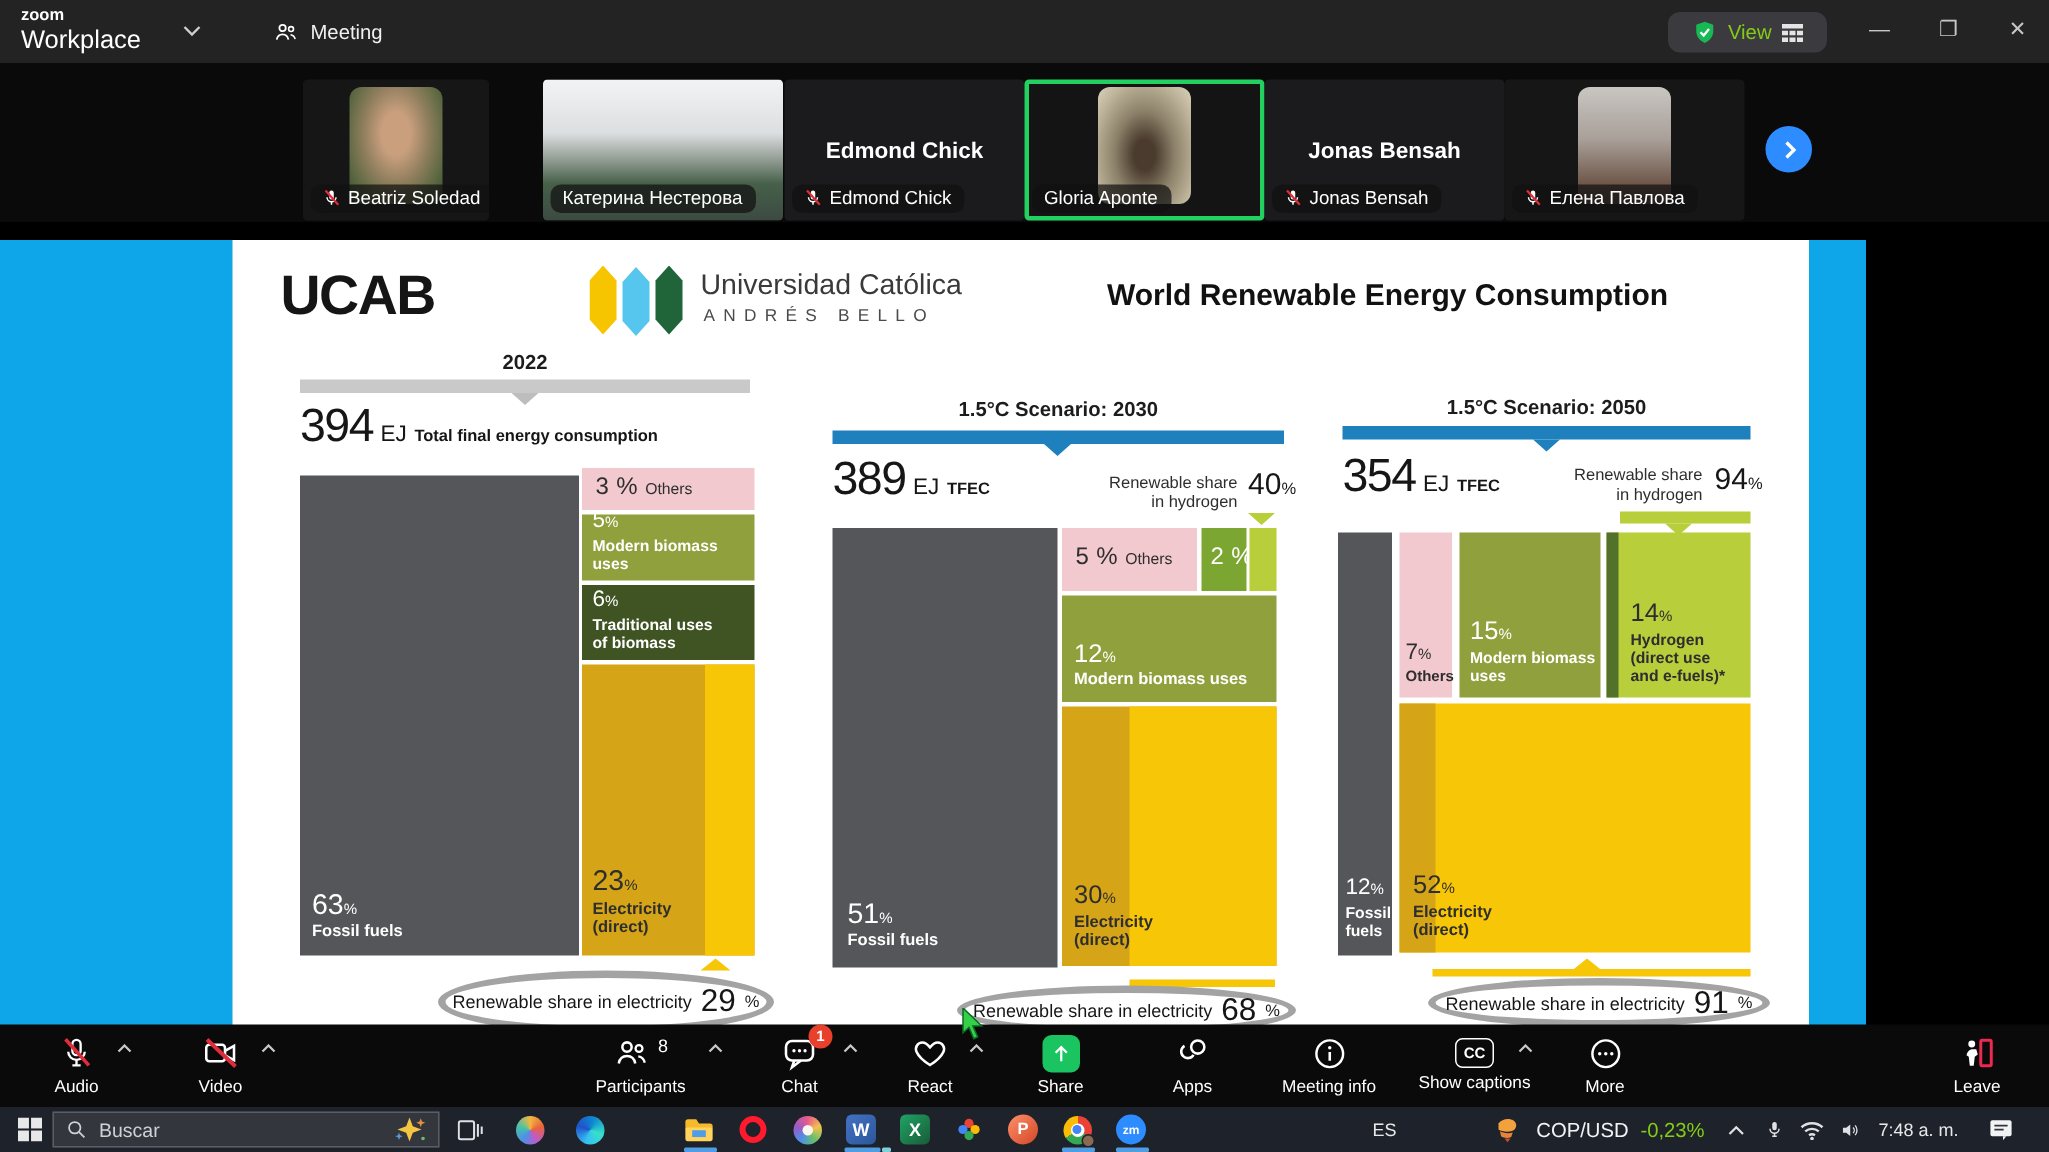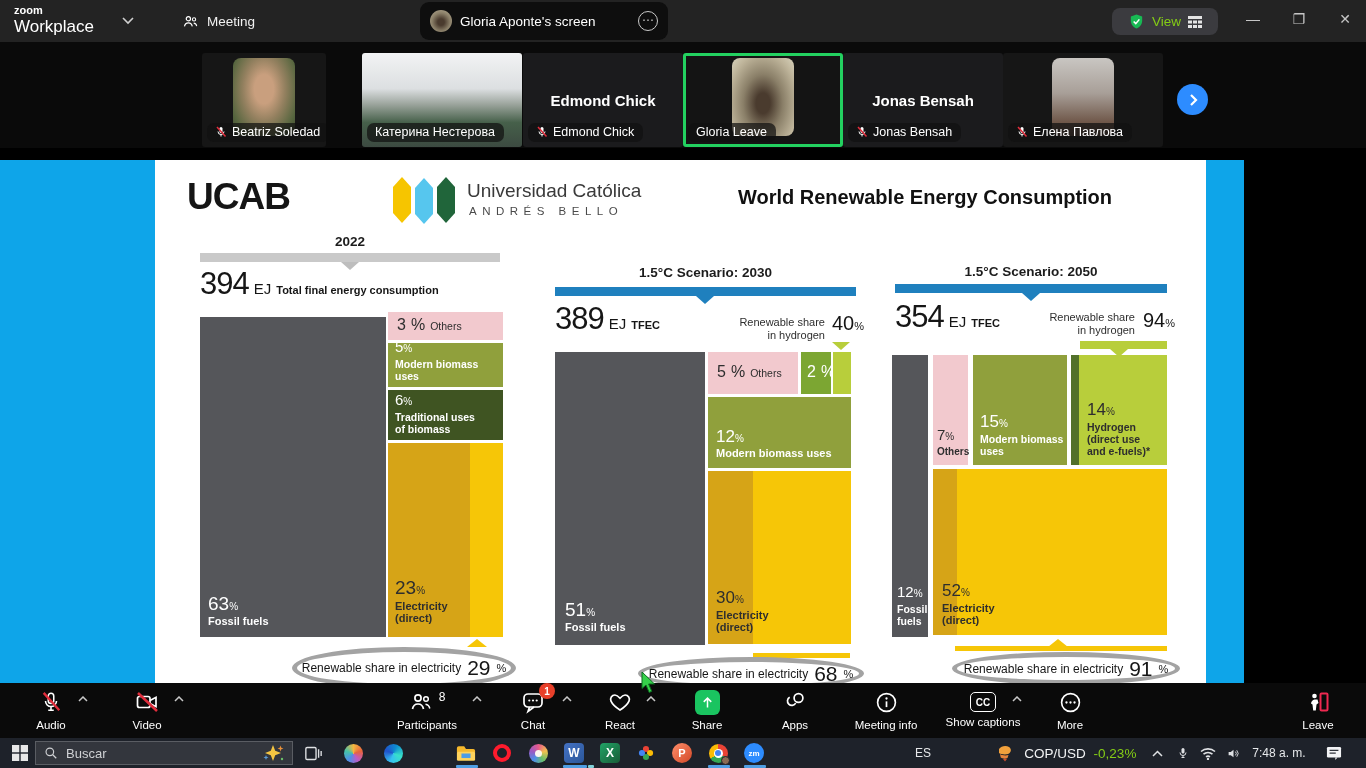--- a/index.html
+++ b/index.html
@@ -100,25 +100,20 @@
     <span>
       <svg width="17" height="17" viewBox="0 0 24 24">
           <circle cx="9" cy="8" r="3" stroke="#fff" stroke-width="1.7" fill="none"></circle>
           <path d="M3.5 19c.6-3.3 2.8-5 5.5-5s4.9 1.7 5.5 5" stroke="#fff" stroke-width="1.7" fill="none"></path>
           <circle cx="17" cy="9" r="2.3" stroke="#fff" stroke-width="1.5" fill="none"></circle>
           <path d="M16.5 14.3c2.2.3 3.8 1.7 4.3 4.2" stroke="#fff" stroke-width="1.5" fill="none"></path>
         </svg>
     </span>
     <span>Meeting</span>
   </div>
-  <div class="tab-screen">
-    <span class="tab-av"></span>
-    <span>Gloria Aponte's screen</span>
-    <span class="tab-ellipsis">⋯</span>
-  </div>
   <div class="view-pill">
     <span>
       <svg width="17" height="17" viewBox="0 0 24 24">
           <path d="M12 2l8 3v6c0 5-3.5 9-8 11-4.5-2-8-6-8-11V5z" fill="#18b954"></path>
           <path d="M8 12l3 3 5-6" stroke="#fff" stroke-width="2.2" fill="none"></path>
         </svg>
     </span>
     <span>View</span>
     <span>
       <svg width="14" height="12" viewBox="0 0 14 12">
@@ -172,21 +167,21 @@
             <path d="M4 2l17 19" stroke="#e02d3c" stroke-width="3"></path>
           </svg>
         </span>
       <span>Edmond Chick</span>
     </div>
   </div>
 
   <div class="tile" style="left:683px;width:160px;border:3px solid #23d160;background:#141414">
     <div class="avatarbox" style="background:radial-gradient(ellipse at 50% 58%,#4a3b2e 0 16%,#8a7f68 45%,#beb49a 78%,#d8d2bc 100%)"></div>
     <div class="nameplate" style="left:2px;bottom:2px">
-      <span>Gloria Leave</span>
+      <span>Gloria Aponte</span>
     </div>
   </div>
 
   <div class="tile" style="left:843px;width:160px;background:#1b1b1d">
     <div class="center-name">Jonas Bensah</div>
     <div class="nameplate">
       <span>
           <svg width="12" height="12" viewBox="0 0 24 24">
             <rect x="9" y="2" width="6" height="12" rx="3" fill="#fff"></rect>
             <path d="M6 11a6 6 0 0 0 12 0" stroke="#fff" stroke-width="2" fill="none"></path>

